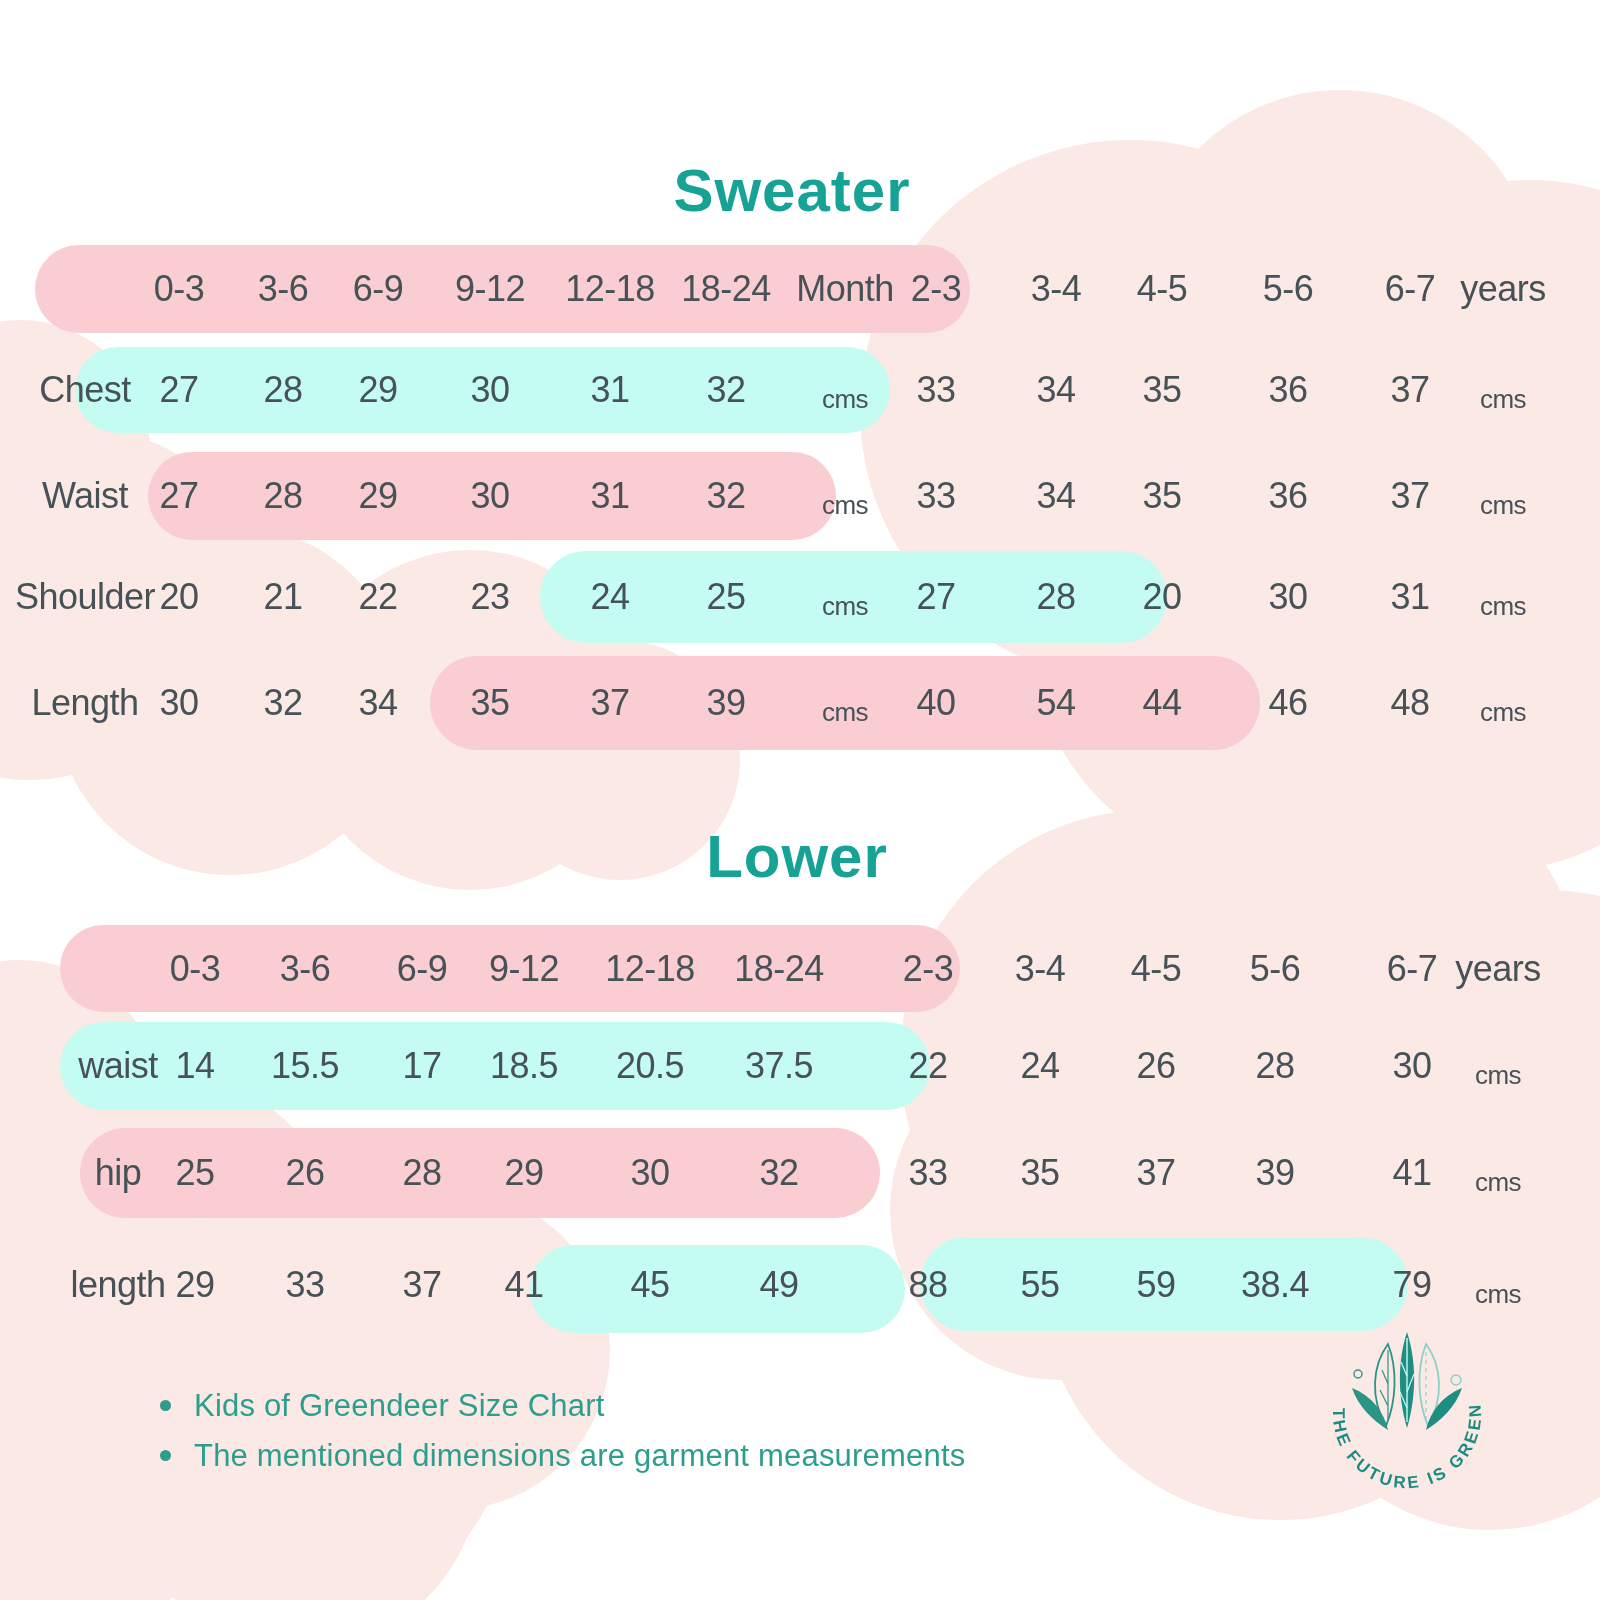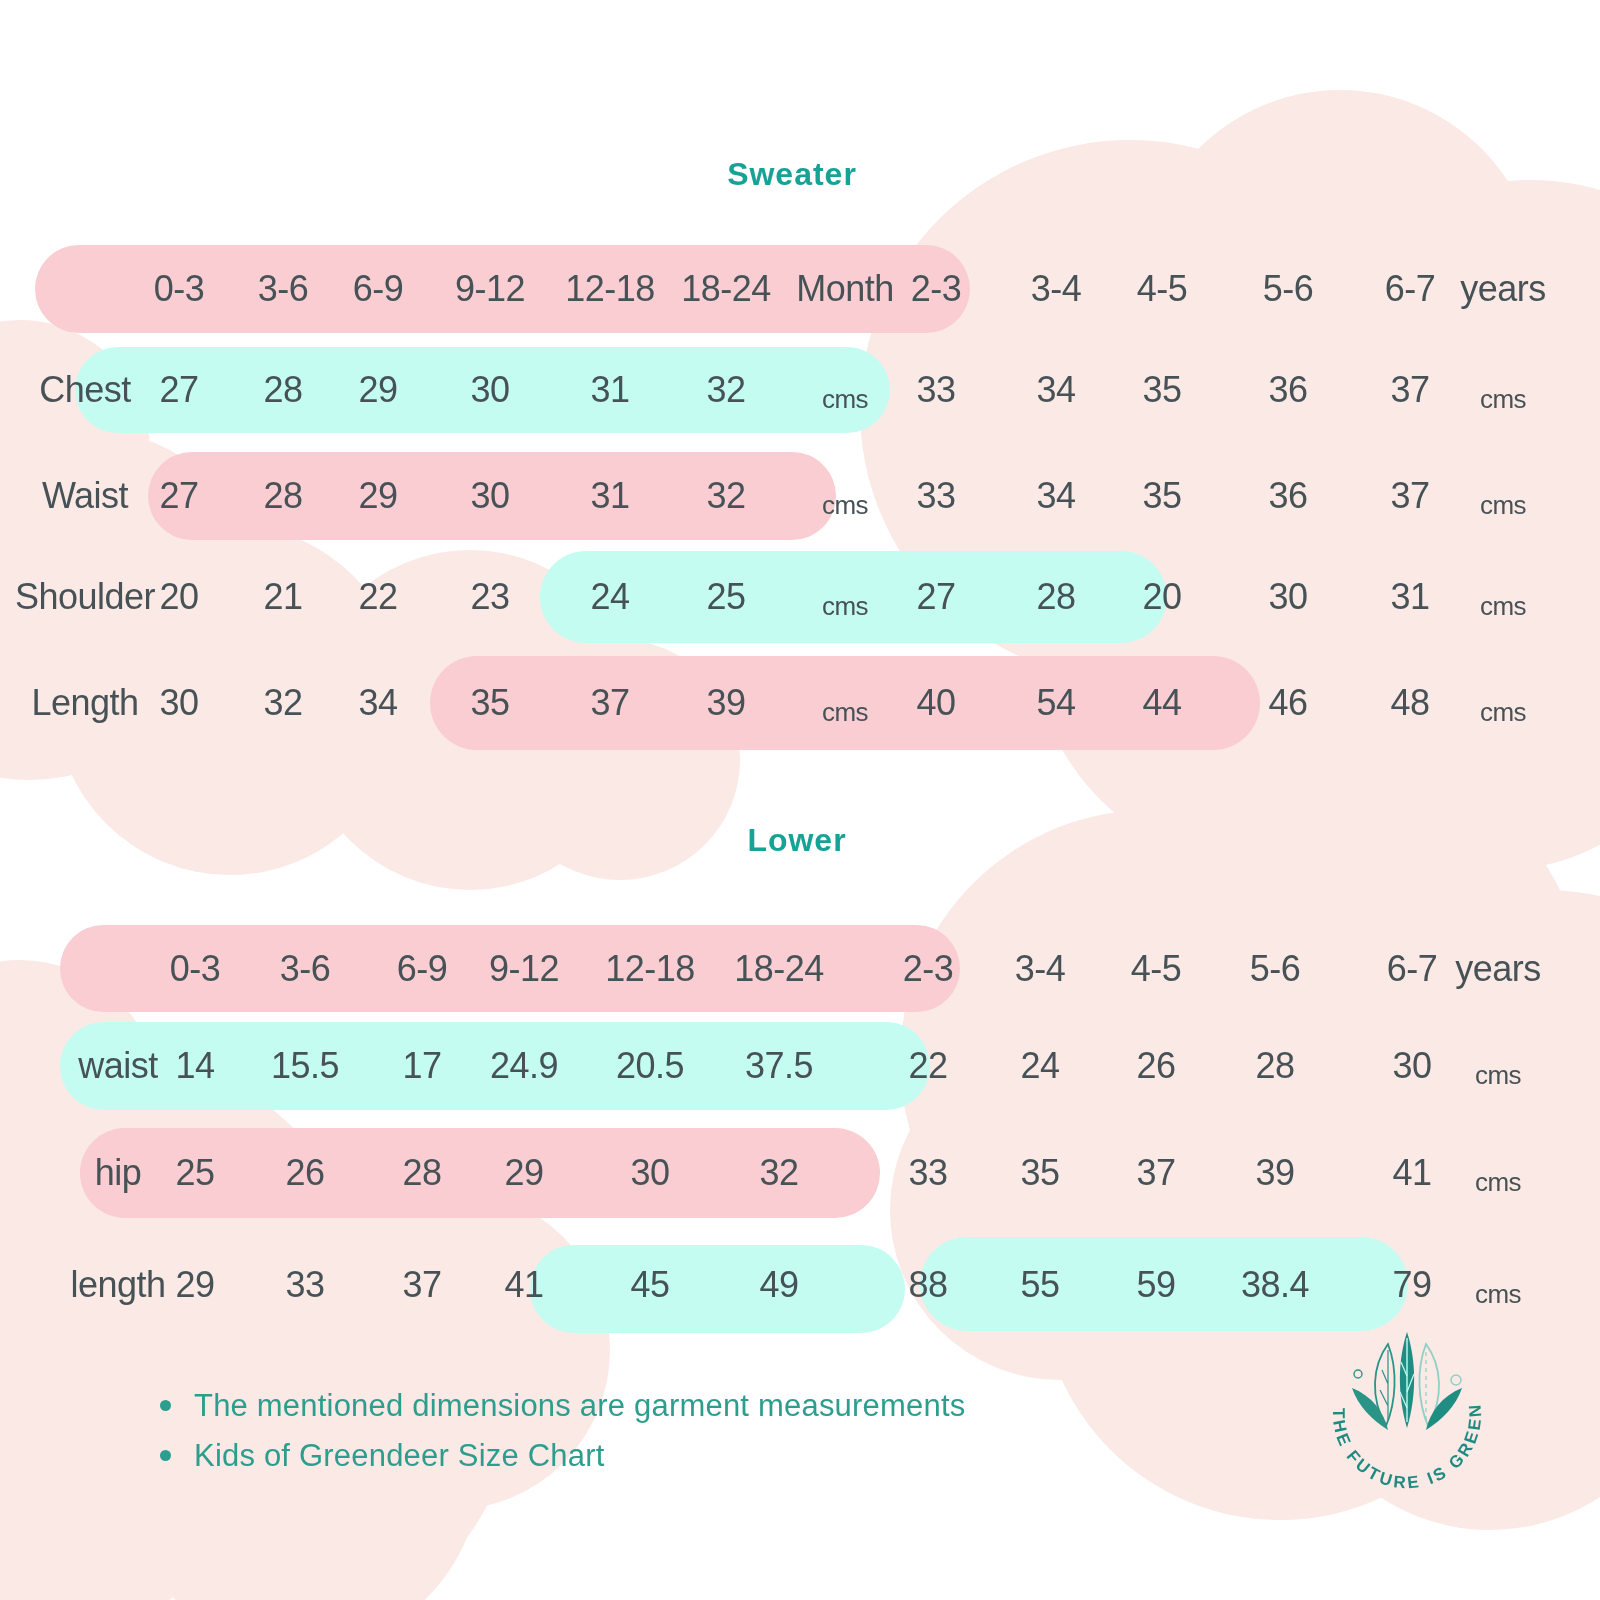--- a/index.html
+++ b/index.html
@@ -12,21 +12,21 @@
   .pink{background:#f9cdd1;}
   .cyan{background:#c4fcf2;}
   .row{position:absolute;left:0;width:1600px;}
   .cell{
     position:absolute;top:50%;transform:translate(-50%,-50%);
     z-index:5;font-size:36px;color:#475257;letter-spacing:-0.5px;white-space:nowrap;
   }
   .cell.low{margin-top:9px;font-size:26px;}
   .title{
     position:absolute;transform:translateX(-50%);z-index:5;
-    font-size:32px;font-weight:800;color:#16a295;letter-spacing:1px;
+    font-size:60px;font-weight:800;color:#16a295;letter-spacing:1px;
   }
   
   .sC0{left:85px}.sC1{left:179px}.sC2{left:283px}.sC3{left:378px}.sC4{left:490px}
   .sC5{left:610px}.sC6{left:726px}.sC7{left:845px}.sC8{left:936px}.sC9{left:1056px}
   .sC10{left:1162px}.sC11{left:1288px}.sC12{left:1410px}.sC13{left:1503px}
   
   .lC0{left:118px}.lC1{left:195px}.lC2{left:305px}.lC3{left:422px}.lC4{left:524px}
   .lC5{left:650px}.lC6{left:779px}.lC7{left:928px}.lC8{left:1040px}.lC9{left:1156px}
   .lC10{left:1275px}.lC11{left:1412px}.lC12{left:1498px}
   .notes{position:absolute;left:160px;top:1388px;z-index:5;list-style:none;margin:0;padding:0;}
@@ -172,21 +172,21 @@
     <span class="cell lC11">6-7</span>
     <span class="cell lC12">years</span>
   </div>
 
   <div class="row" style="top:1022px;height:88px">
     <div class="pill cyan" style="left:60px;top:0;width:870px;height:88px"></div>
     <span class="cell lC0">waist</span>
     <span class="cell lC1">14</span>
     <span class="cell lC2">15.5</span>
     <span class="cell lC3">17</span>
-    <span class="cell lC4">24.9</span>
+    <span class="cell lC4">18.5</span>
     <span class="cell lC5">20.5</span>
     <span class="cell lC6">37.5</span>
     <span class="cell lC7">22</span>
     <span class="cell lC8">24</span>
     <span class="cell lC9">26</span>
     <span class="cell lC10">28</span>
     <span class="cell lC11">30</span>
     <span class="cell lC12 low">cms</span>
   </div>
 
@@ -219,22 +219,22 @@
     <span class="cell lC6">49</span>
     <span class="cell lC7">88</span>
     <span class="cell lC8">55</span>
     <span class="cell lC9">59</span>
     <span class="cell lC10">38.4</span>
     <span class="cell lC11">79</span>
     <span class="cell lC12 low">cms</span>
   </div>
 
   <ul class="notes">
+    <li><span class="dot"></span><span>Kids of Greendeer Size Chart</span></li>
     <li><span class="dot"></span><span>The mentioned dimensions are garment measurements</span></li>
-    <li><span class="dot"></span><span>Kids of Greendeer Size Chart</span></li>
   </ul>
 
   <div class="logo">
     <svg width="215" height="215" viewBox="0 0 215 215">
       <defs>
         <path id="arcPath" d="M 34,80 A 74,74 0 1 0 180,80" fill="none"></path>
       </defs>
 
       <path d="M107,106 C97,72 98,38 107,10 C116,38 117,72 107,106 Z" fill="#1f8d82"></path>
       <path d="M107,100 L107,16" stroke="#c4fcf2" stroke-width="1.4" fill="none"></path>

